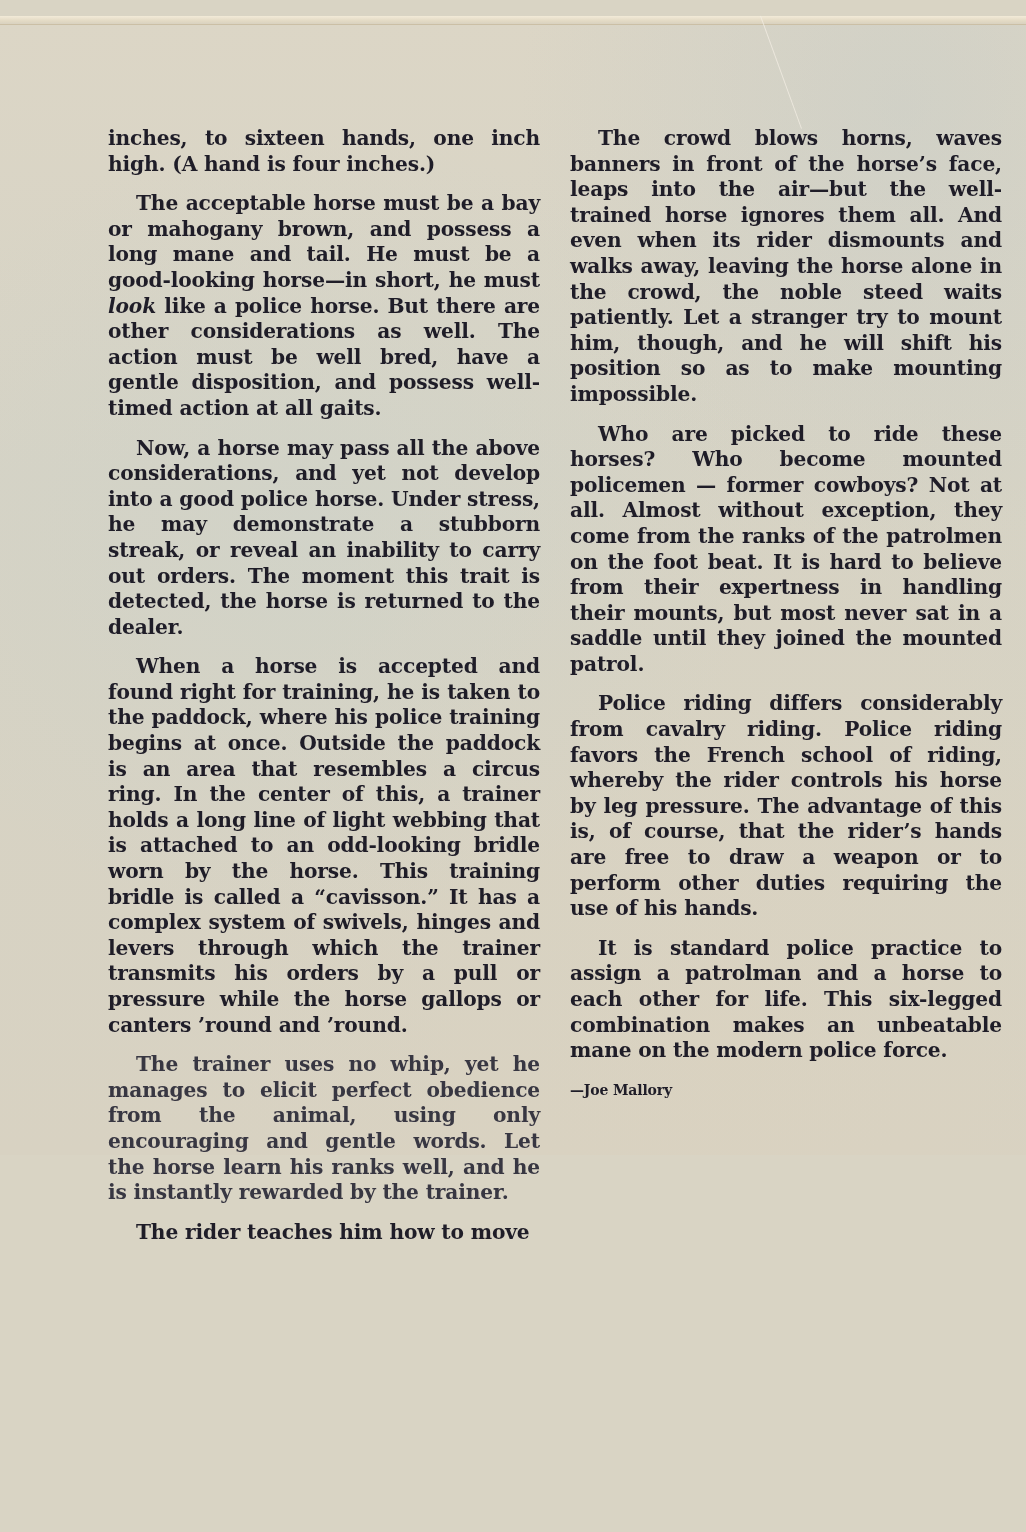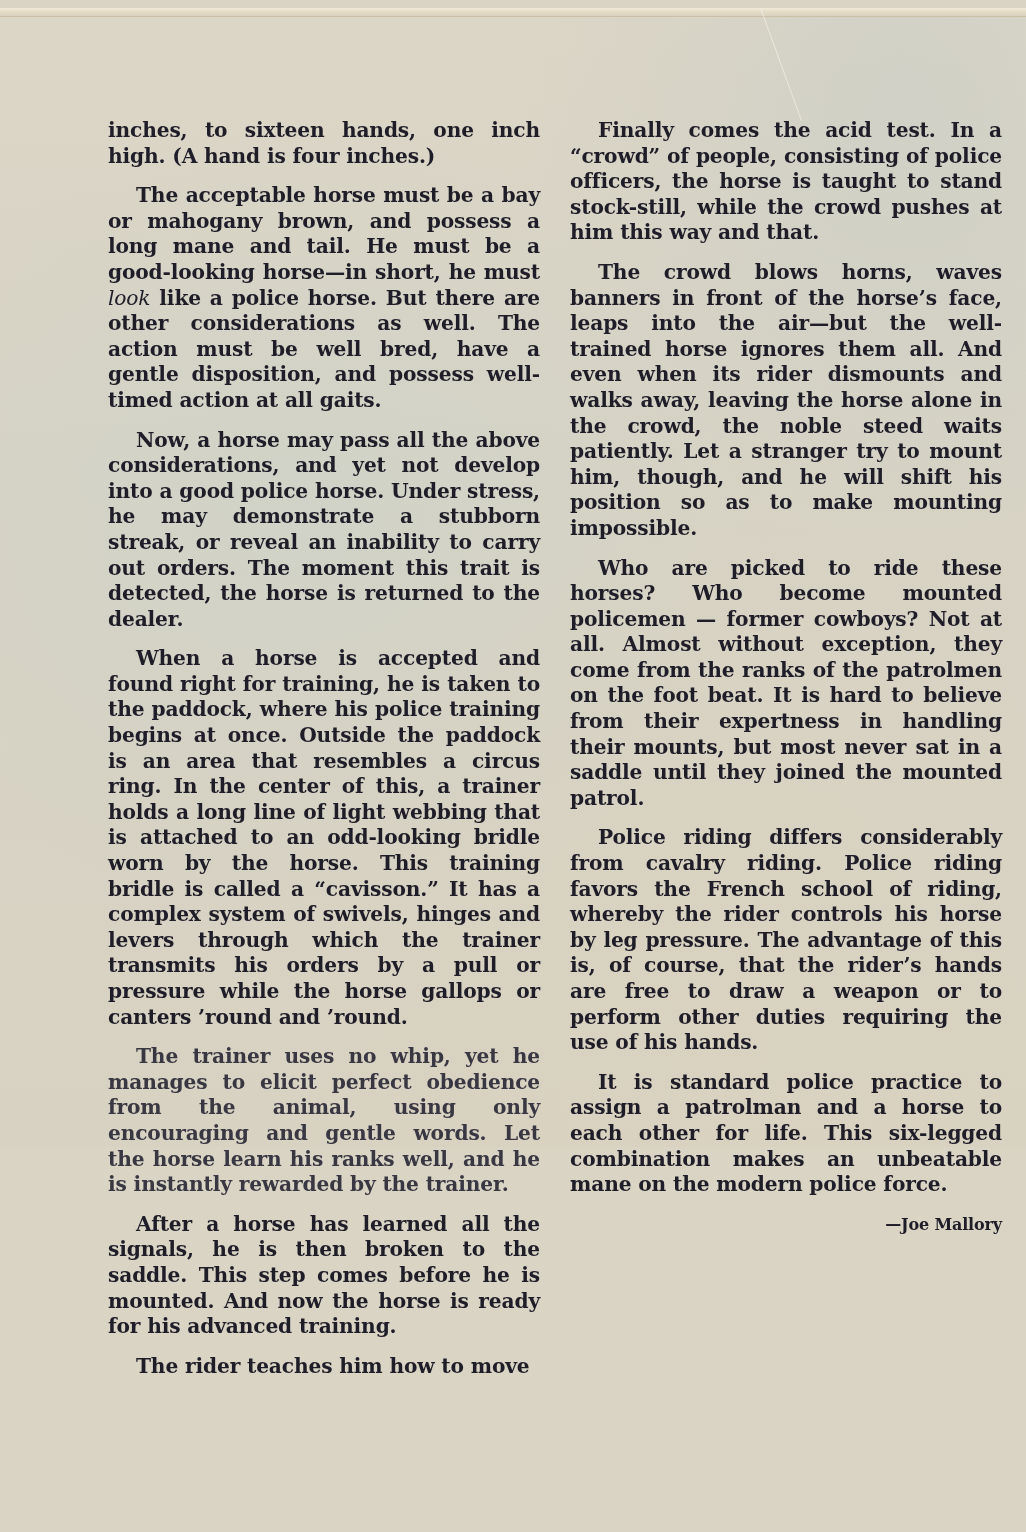--- a/index.html
+++ b/index.html
@@ -9,21 +9,21 @@
     body {
       width: 1026px;
       height: 1532px;
       overflow: hidden;
       position: relative;
       background: #d9d4c4;
       font-family: "DejaVu Serif", "Liberation Serif", serif;
     }
     .page {
       position: absolute;
-      left: 0; top: 8px;
+      left: 0; top: 16px;
       width: 1026px;
       height: 1139px;
       background:
         radial-gradient(ellipse at 88% 8%, rgba(190,200,200,0.35) 0%, rgba(0,0,0,0) 30%),
         radial-gradient(ellipse at 30% 45%, rgba(200,210,205,0.35) 0%, rgba(0,0,0,0) 45%),
         radial-gradient(ellipse at 70% 90%, rgba(220,210,190,0.4) 0%, rgba(0,0,0,0) 50%),
         linear-gradient(180deg, #dcd6c6 0%, #d6d3c5 40%, #d8d2c2 100%);
     }
     .top-edge {
       position: absolute;
@@ -58,46 +58,44 @@
     .col-left { left: 108px; }
     .col-right { left: 570px; }
     .para {
       margin: 0 0 14px 0;
       text-indent: 28px;
     }
     .para.cont { text-indent: 0; }
     .para.last-left { margin-bottom: 16px; }
     .para.faded { color: #2b2a38; opacity: 0.92; }
     .byline {
-      text-align: right;
+      text-align: left;
       margin-top: 2px;
-      font-size: 16px;
+      font-size: 14px;
       font-weight: bold;
       color: #1f1d28;
     }
-    em { font-style: italic; font-weight: normal; }
+    em { font-style: italic; font-weight: bold; }
   </style>
 </head>
 <body>
 
 <div class="page">
   <div class="top-edge"></div>
   <div class="crease"></div>
 
   <div class="column col-left">
     <p class="para cont">inches, to sixteen hands, one inch high. (A hand is four inches.)</p>
     <p class="para"><span>The acceptable horse must be a bay or mahogany brown, and possess a long mane and tail. He must be a good-looking horse—in short, he must </span><em>look</em><span> like a police horse. But there are other considerations as well. The action must be well bred, have a gentle disposition, and possess well-timed action at all gaits.</span></p>
     <p class="para">Now, a horse may pass all the above considerations, and yet not develop into a good police horse. Under stress, he may demonstrate a stubborn streak, or reveal an inability to carry out orders. The moment this trait is detected, the horse is returned to the dealer.</p>
     <p class="para">When a horse is accepted and found right for training, he is taken to the paddock, where his police training begins at once. Outside the paddock is an area that resembles a circus ring. In the center of this, a trainer holds a long line of light webbing that is attached to an odd-looking bridle worn by the horse. This training bridle is called a “cavisson.” It has a complex system of swivels, hinges and levers through which the trainer transmits his orders by a pull or pressure while the horse gallops or canters ’round and ’round.</p>
     <p class="para faded">The trainer uses no whip, yet he manages to elicit perfect obedience from the animal, using only encouraging and gentle words. Let the horse learn his ranks well, and he is instantly rewarded by the trainer.</p>
-    <p class="para">After a horse has learned all the signals, he is then broken to the saddle. This step comes before he is mounted. And now the horse is ready for his advanced training.</p>
     <p class="para last-left">The rider teaches him how to move</p>
   </div>
 
   <div class="column col-right">
-    <p class="para">Finally comes the acid test. In a “crowd” of people, consisting of police officers, the horse is taught to stand stock-still, while the crowd pushes at him this way and that.</p>
     <p class="para">The crowd blows horns, waves banners in front of the horse’s face, leaps into the air—but the well-trained horse ignores them all. And even when its rider dismounts and walks away, leaving the horse alone in the crowd, the noble steed waits patiently. Let a stranger try to mount him, though, and he will shift his position so as to make mounting impossible.</p>
     <p class="para">Who are picked to ride these horses? Who become mounted policemen — former cowboys? Not at all. Almost without exception, they come from the ranks of the patrolmen on the foot beat. It is hard to believe from their expertness in handling their mounts, but most never sat in a saddle until they joined the mounted patrol.</p>
     <p class="para">Police riding differs considerably from cavalry riding. Police riding favors the French school of riding, whereby the rider controls his horse by leg pressure. The advantage of this is, of course, that the rider’s hands are free to draw a weapon or to perform other duties requiring the use of his hands.</p>
     <p class="para">It is standard police practice to assign a patrolman and a horse to each other for life. This six-legged combination makes an unbeatable mane on the modern police force.</p>
     <div class="byline">—Joe Mallory</div>
   </div>
 </div>
 
 </body></html>

